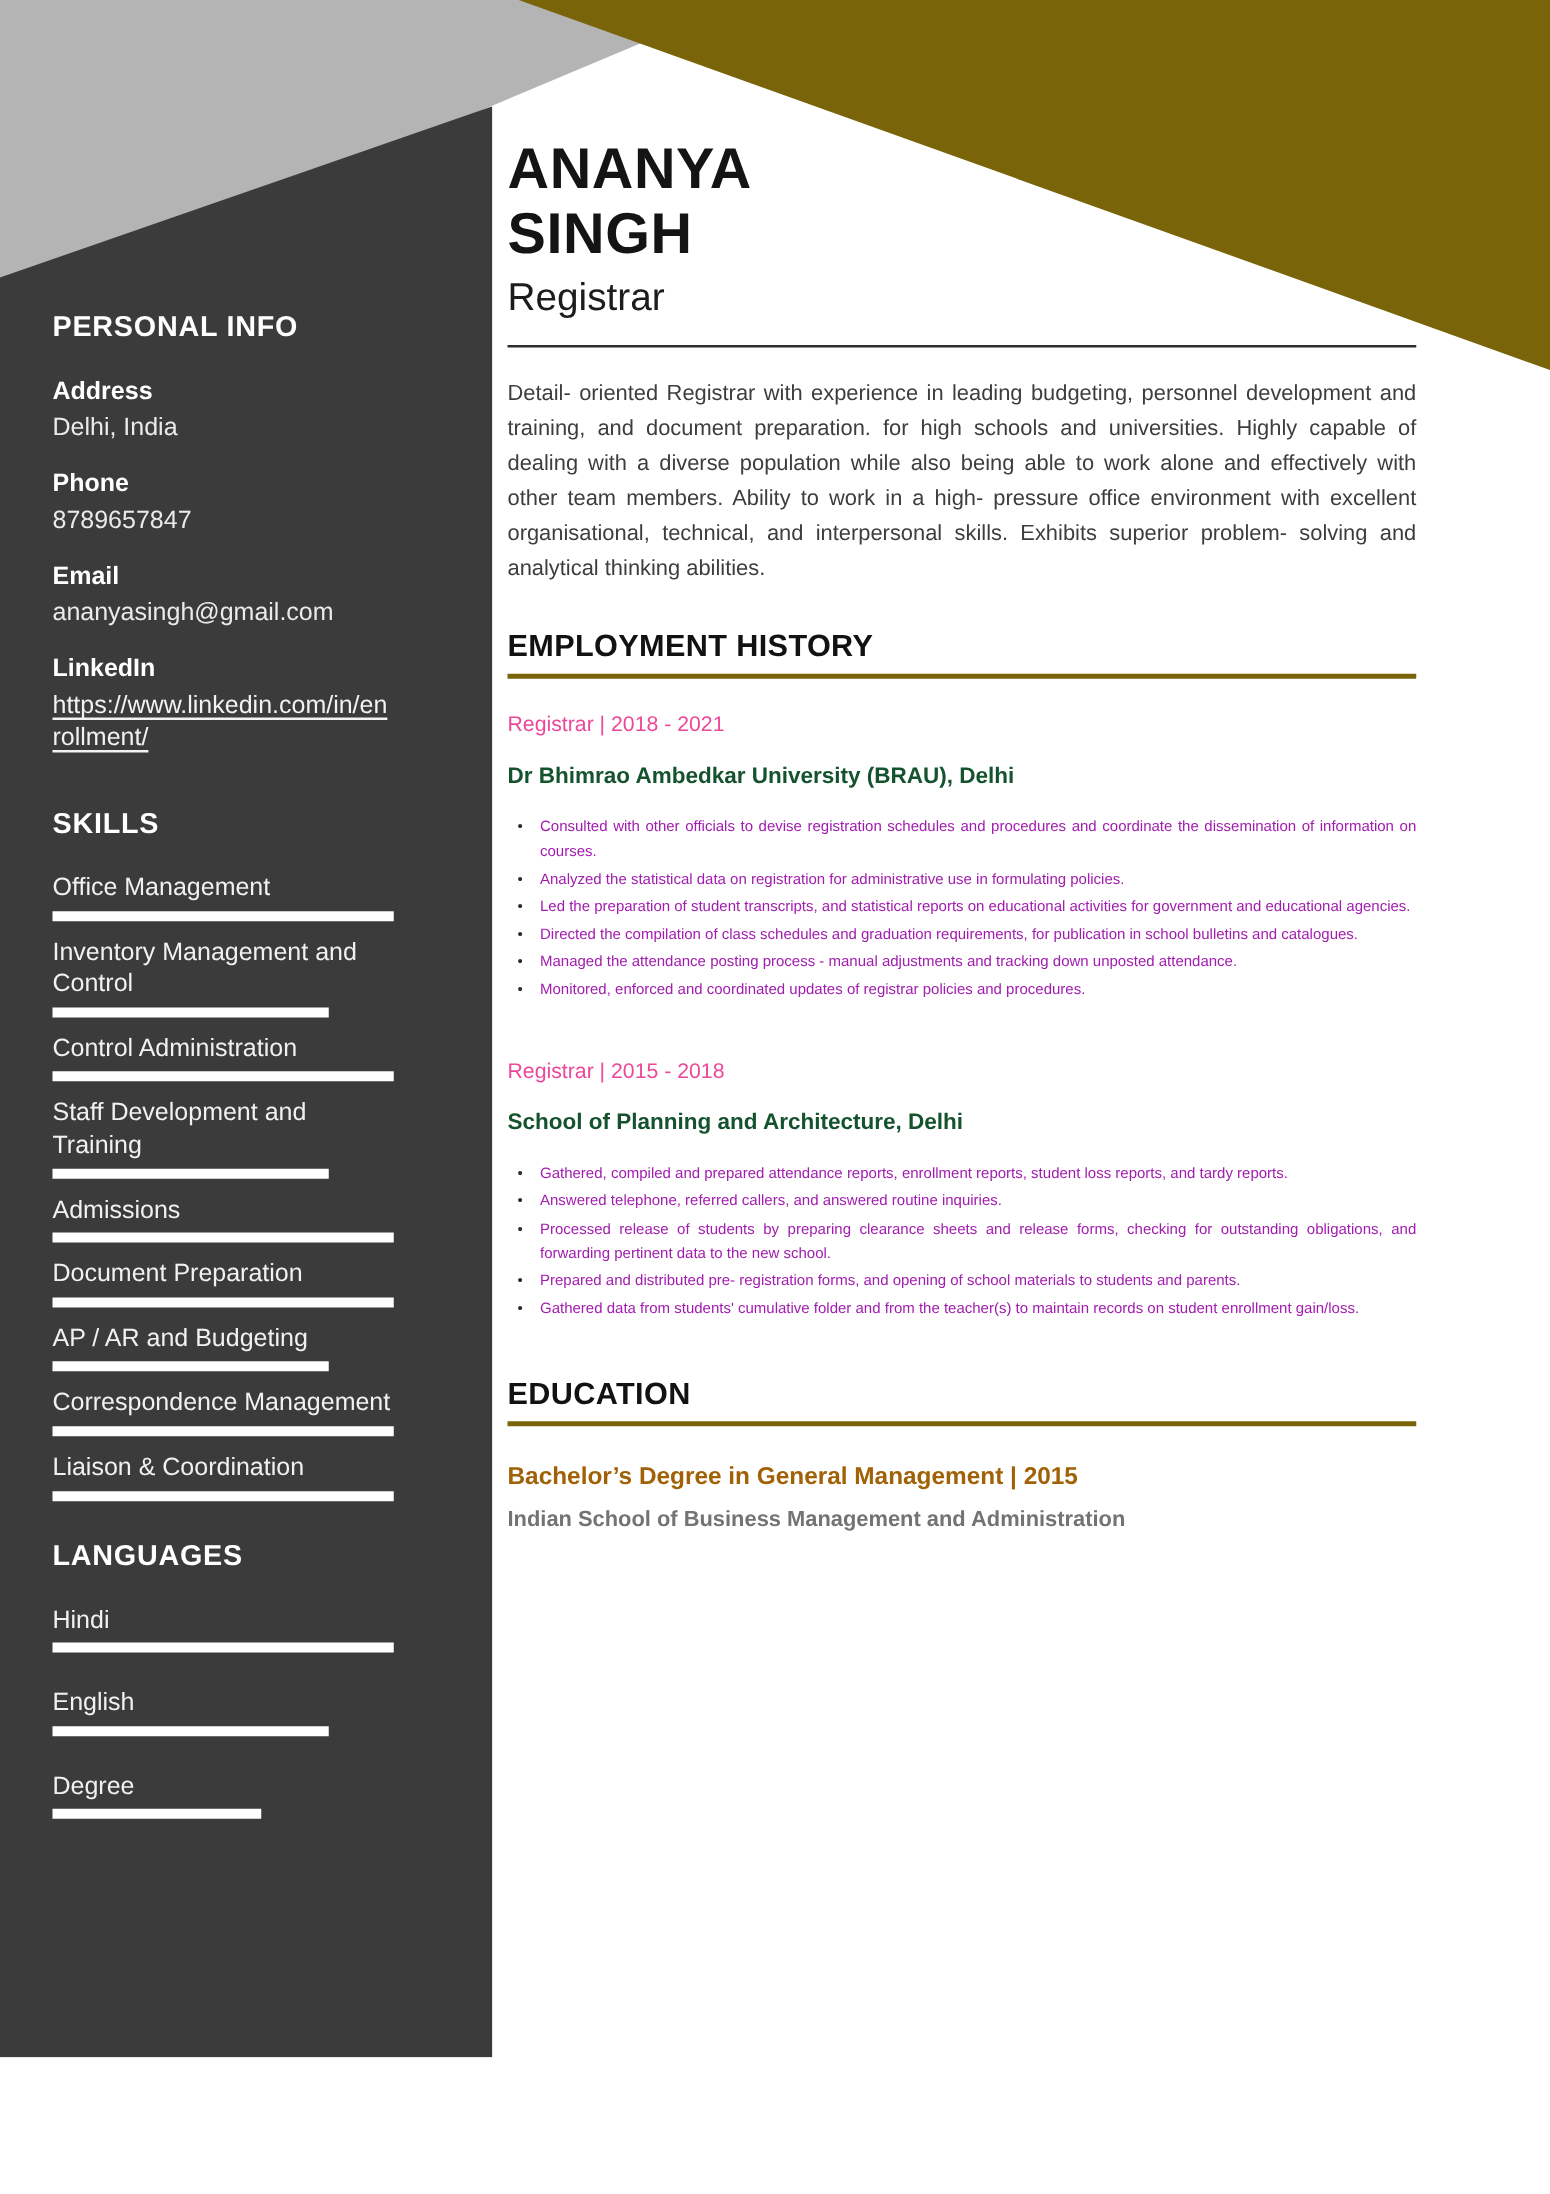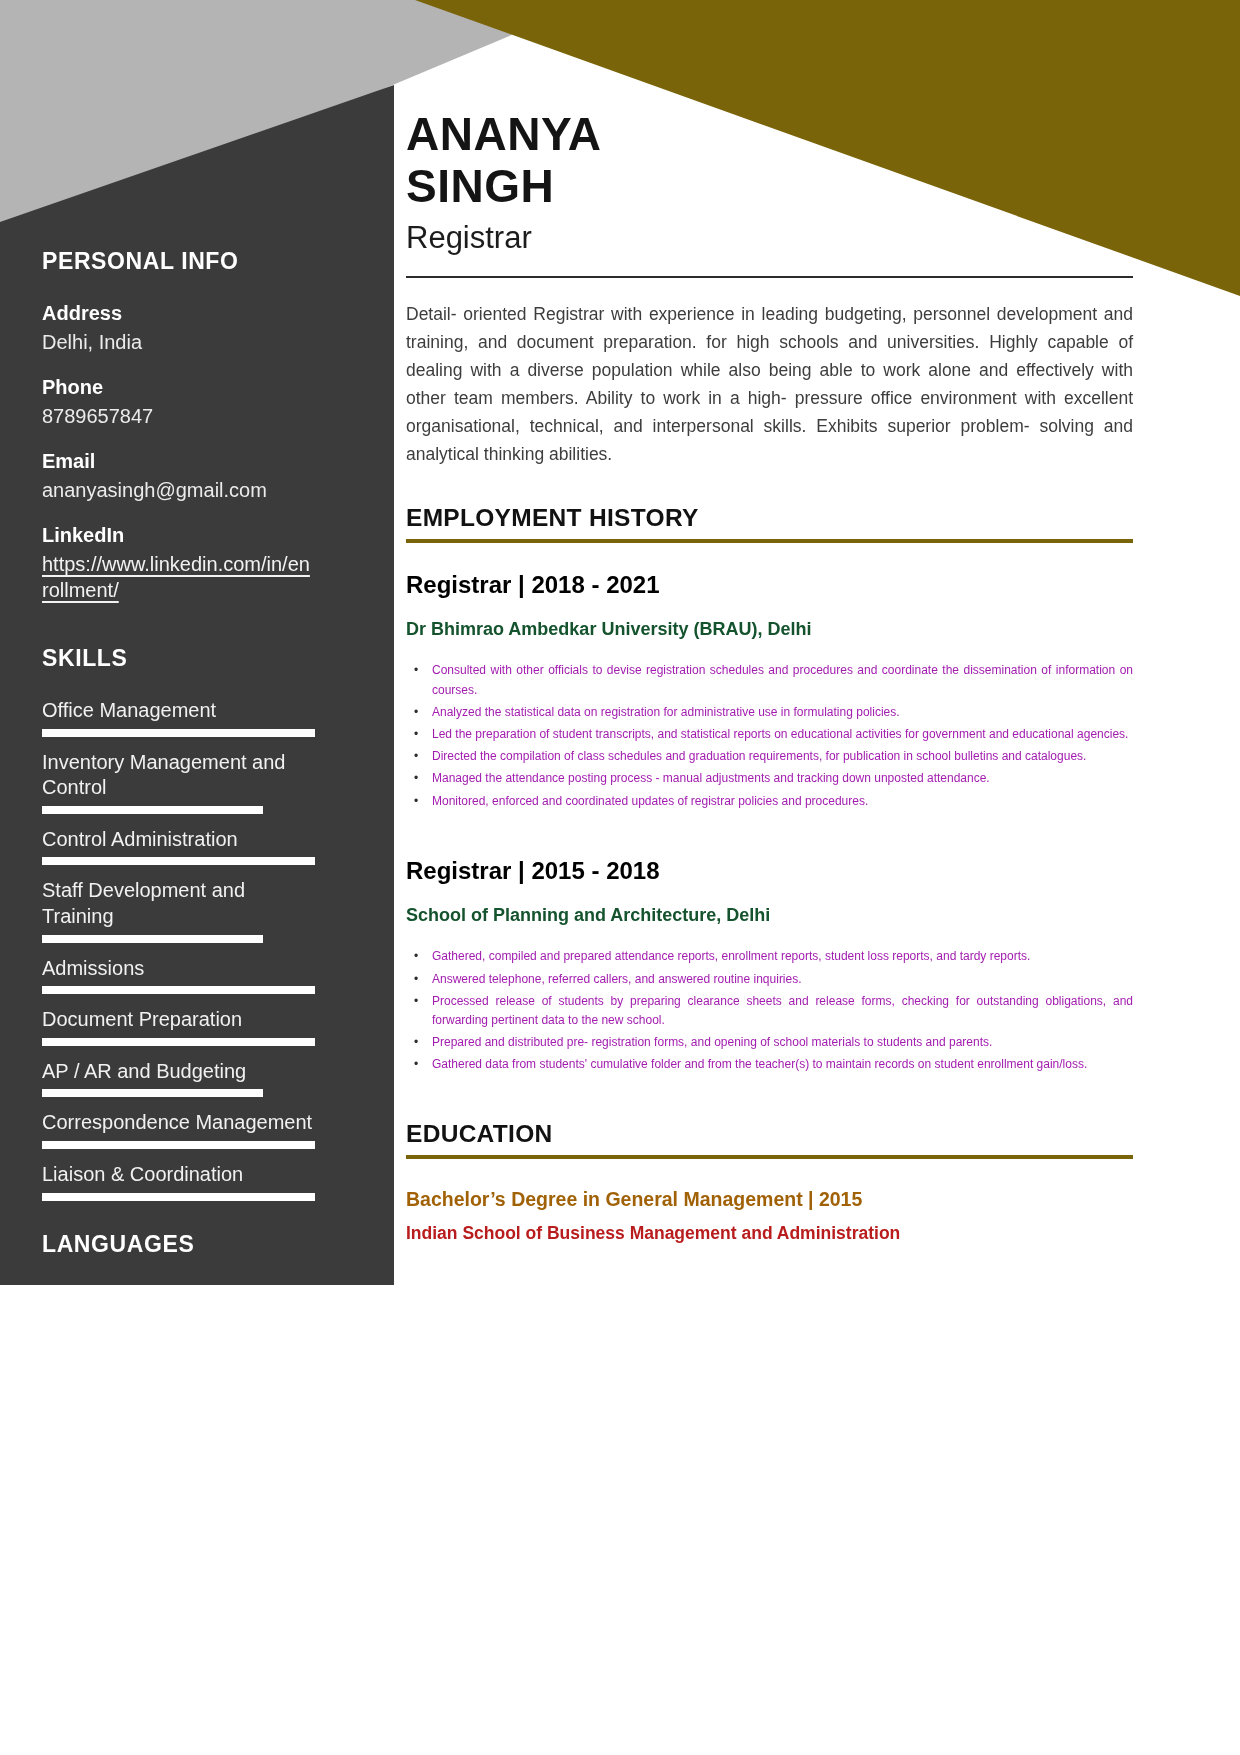--- a/index.html
+++ b/index.html
@@ -11,21 +11,21 @@
   .shape-gray{
     position:absolute;left:0;top:0;width:595px;height:250px;background:#b4b4b4;
     clip-path:polygon(0 0,100% 0,0 100%);
   }
   .shape-olive{
     position:absolute;right:0;top:0;width:825px;height:296px;background:#7a6409;
     clip-path:polygon(0 0,100% 0,100% 100%);
   }
   
   .sidebar{
-    position:absolute;left:0;top:0;width:394px;height:1285px;background:#3b3b3b;
+    position:absolute;left:0;top:0;width:394px;height:1646px;background:#3b3b3b;
     clip-path:polygon(0 222px,100% 85px,100% 100%,0 100%);
     box-sizing:border-box;padding:248px 79px 40px 42px;color:#ffffff;
   }
   .side-heading{
     font-size:23px;font-weight:bold;color:#ffffff;letter-spacing:.6px;
     margin:0 0 26px 0;
   }
   .side-section{margin-bottom:8px;}
   .field{margin-bottom:20px;}
   .field-label{font-size:20px;font-weight:bold;color:#ffffff;margin-bottom:3px;line-height:1.25;}
@@ -44,31 +44,31 @@
   .main{position:absolute;left:406px;top:108px;width:727px;color:#3d3d3d;}
   .name{font-size:46px;line-height:1.14;font-weight:bold;color:#141414;letter-spacing:.5px;margin:0;}
   .subtitle{font-size:31px;font-weight:normal;color:#1c1c1c;margin-top:7px;}
   .top-rule{border:none;border-top:2px solid #2c2c2c;margin:20px 0 0 0;}
   .summary{margin-top:22px;font-size:17.5px;line-height:1.6;text-align:justify;color:#3d3d3d;}
   .section{margin-top:36px;}
   .section-heading{font-size:24.5px;font-weight:bold;color:#121212;letter-spacing:.3px;margin:0;}
   .accent-bar{height:4px;background:#7a6409;margin-top:7px;}
   .job{margin-top:26px;}
   .job + .job{margin-top:44px;}
-  .job-title{font-size:24px;font-weight:bold;color:#000000;line-height:1.3;}
+  .job-title{font-size:17px;font-weight:normal;color:#ec4899;line-height:1.3;}
   .job-org{font-size:18px;font-weight:bold;color:#14532d;margin-top:18px;line-height:1.3;}
   ul.bullets{margin:20px 0 0 0;padding:0 0 0 26px;list-style:none;}
   ul.bullets li{
     position:relative;font-size:12px;line-height:1.6;text-align:justify;
     color:#a21caf;margin-bottom:3px;
   }
   ul.bullets li::before{content:"\2022";position:absolute;left:-18px;color:#2b2b2b;}
   .edu-section{margin-top:46px;}
   .edu-degree{font-size:19.5px;font-weight:bold;color:#a16207;margin-top:28px;line-height:1.3;}
-  .edu-school{font-size:17.5px;font-weight:bold;color:#b91c1c;margin-top:9px;line-height:1.3;}
+  .edu-school{font-size:17.5px;font-weight:bold;color:#737373;margin-top:9px;line-height:1.3;}
 </style>
 </head>
 <body>
 
 <div class="shape-gray"></div>
 <div class="shape-olive"></div>
 
 <aside class="sidebar">
   <section class="side-section">
     <h2 class="side-heading">PERSONAL INFO</h2>

